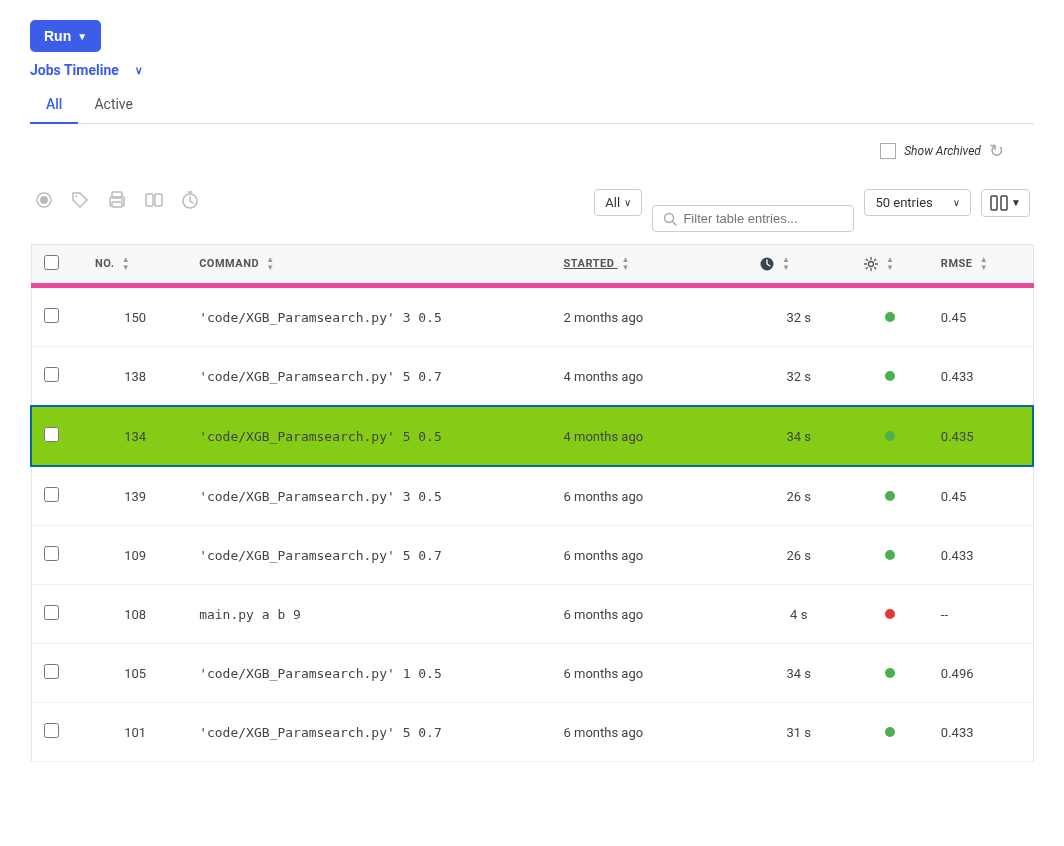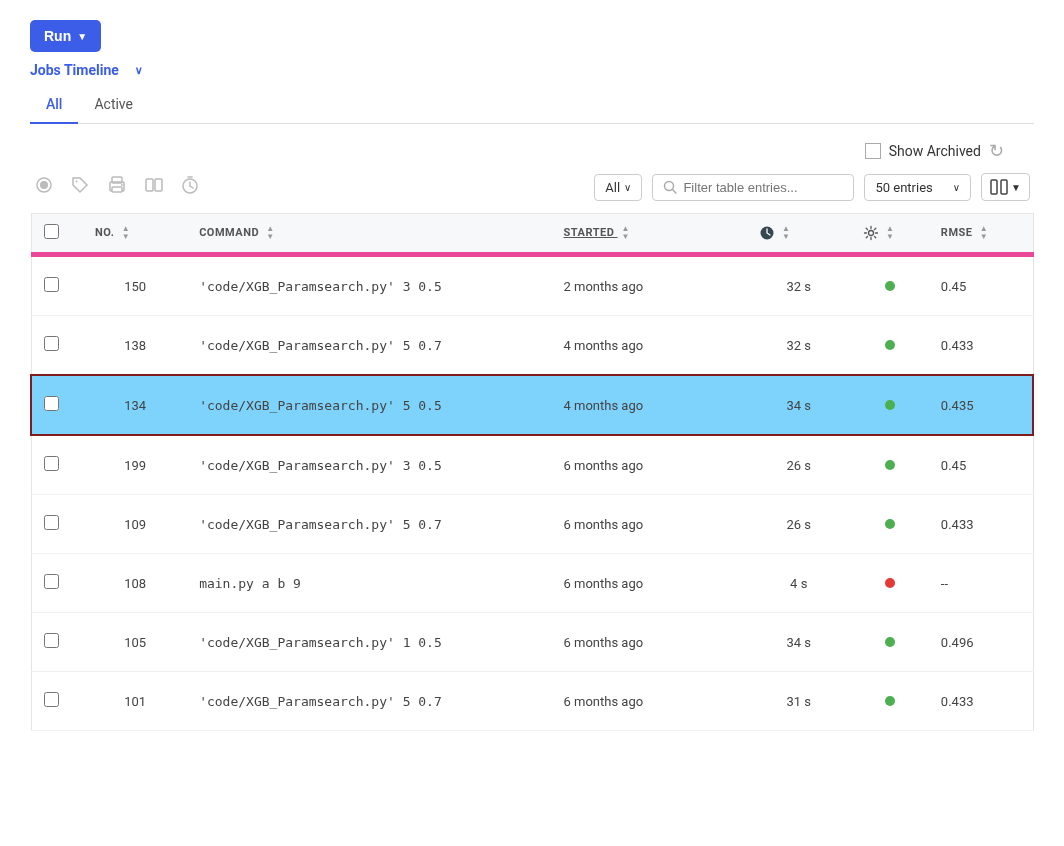--- a/index.html
+++ b/index.html
@@ -76,22 +76,23 @@
     }
     .archive-checkbox {
       width: 16px;
       height: 16px;
       border: 1.5px solid #aaa;
       display: inline-block;
       background: #fff;
       cursor: pointer;
     }
     .archive-label {
-      font-size: 14px;
+      font-size: 12px;
       color: #333;
+      font-style: italic;
     }
     .refresh-icon {
       font-size: 18px;
       color: #666;
       cursor: pointer;
     }
     
     .filter-bar {
       display: flex;
       align-items: center;
@@ -127,20 +128,21 @@
       font-size: 13px;
     }
     .search-box {
       display: flex;
       align-items: center;
       border: 1px solid #ccc;
       border-radius: 4px;
       padding: 5px 10px;
       gap: 6px;
       min-width: 200px;
+      margin-top: 32px;
     }
     .search-box input {
       border: none;
       outline: none;
       font-size: 13px;
       color: #999;
       width: 160px;
       background: transparent;
     }
     .entries-dropdown {
@@ -187,22 +189,22 @@
       margin-left: 4px;
       font-size: 8px;
       color: #999;
       vertical-align: middle;
       line-height: 1;
     }
     .data-table tbody tr {
       border-bottom: 1px solid #f0f0f0;
     }
     .data-table tbody tr.highlighted {
-      background: #7dd3fc;
-      border: 2px solid #7f1d1d;
+      background: #84cc16;
+      border: 2px solid #0369a1;
     }
     .data-table tbody td {
       padding: 20px 12px;
       font-size: 13px;
       color: #444;
     }
     .checkbox-cell {
       width: 36px;
     }
     .row-checkbox {
@@ -439,21 +441,21 @@
     <td class="duration-cell col-clock">34 s</td>
     <td class="col-status">
       <span class="status-dot" style="background:#4caf50;"></span>
     </td>
     <td class="rmse-cell">0.435</td>
   </tr>
         <tr>
     <td class="checkbox-cell">
       <input type="checkbox" class="row-checkbox" style="">
     </td>
-    <td class="no-cell">199</td>
+    <td class="no-cell">139</td>
     <td class="command-cell">'code/XGB_Paramsearch.py' 3 0.5</td>
     <td class="started-cell">6 months ago</td>
     <td class="duration-cell col-clock">26 s</td>
     <td class="col-status">
       <span class="status-dot" style="background:#4caf50;"></span>
     </td>
     <td class="rmse-cell">0.45</td>
   </tr>
         <tr>
     <td class="checkbox-cell">

